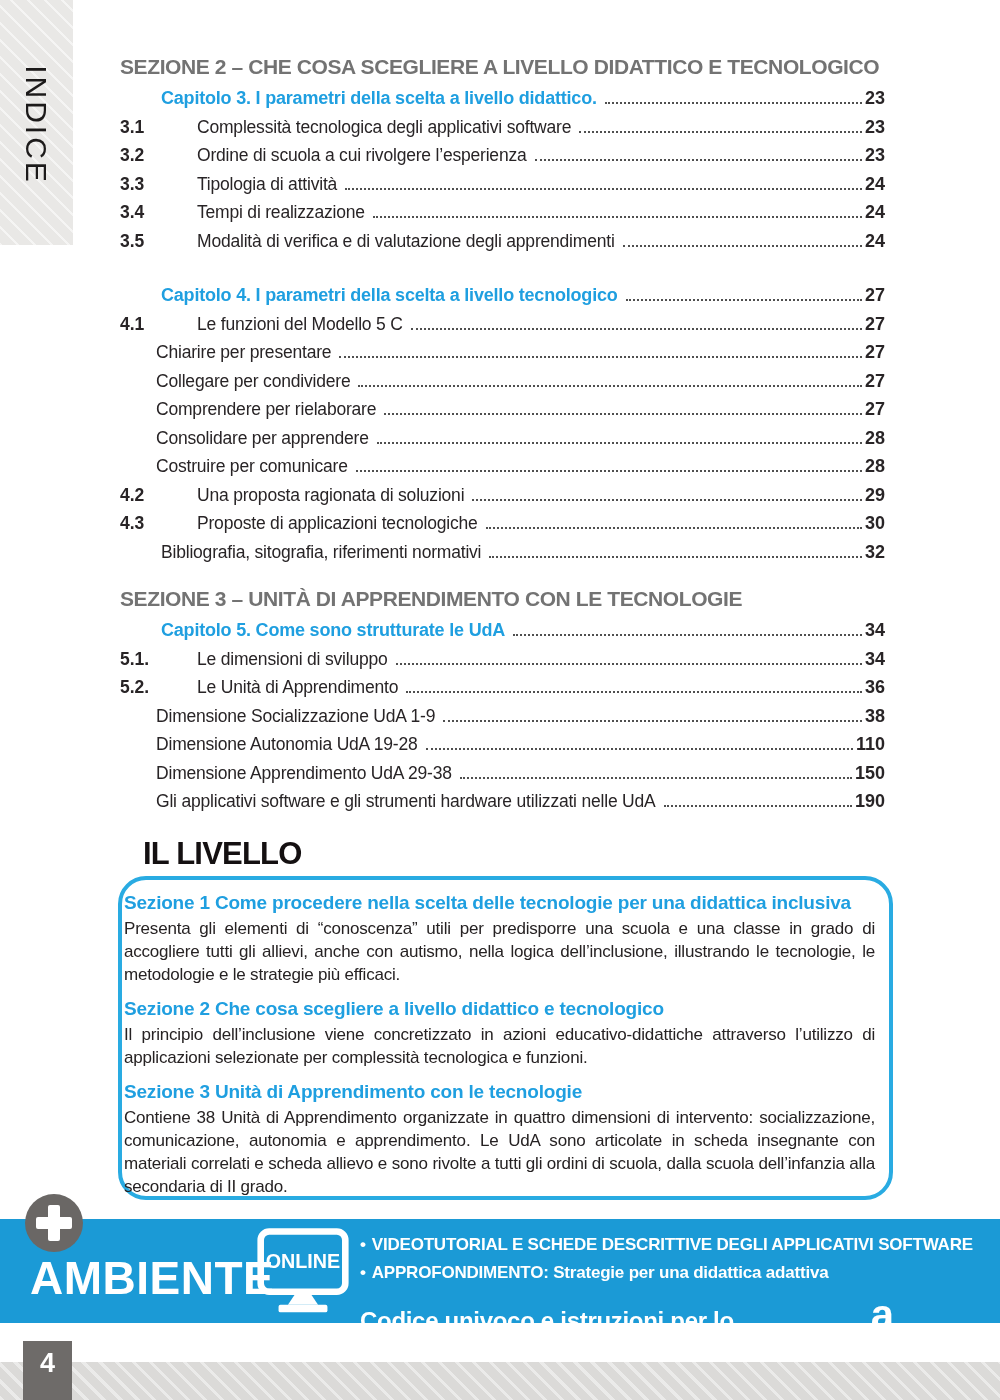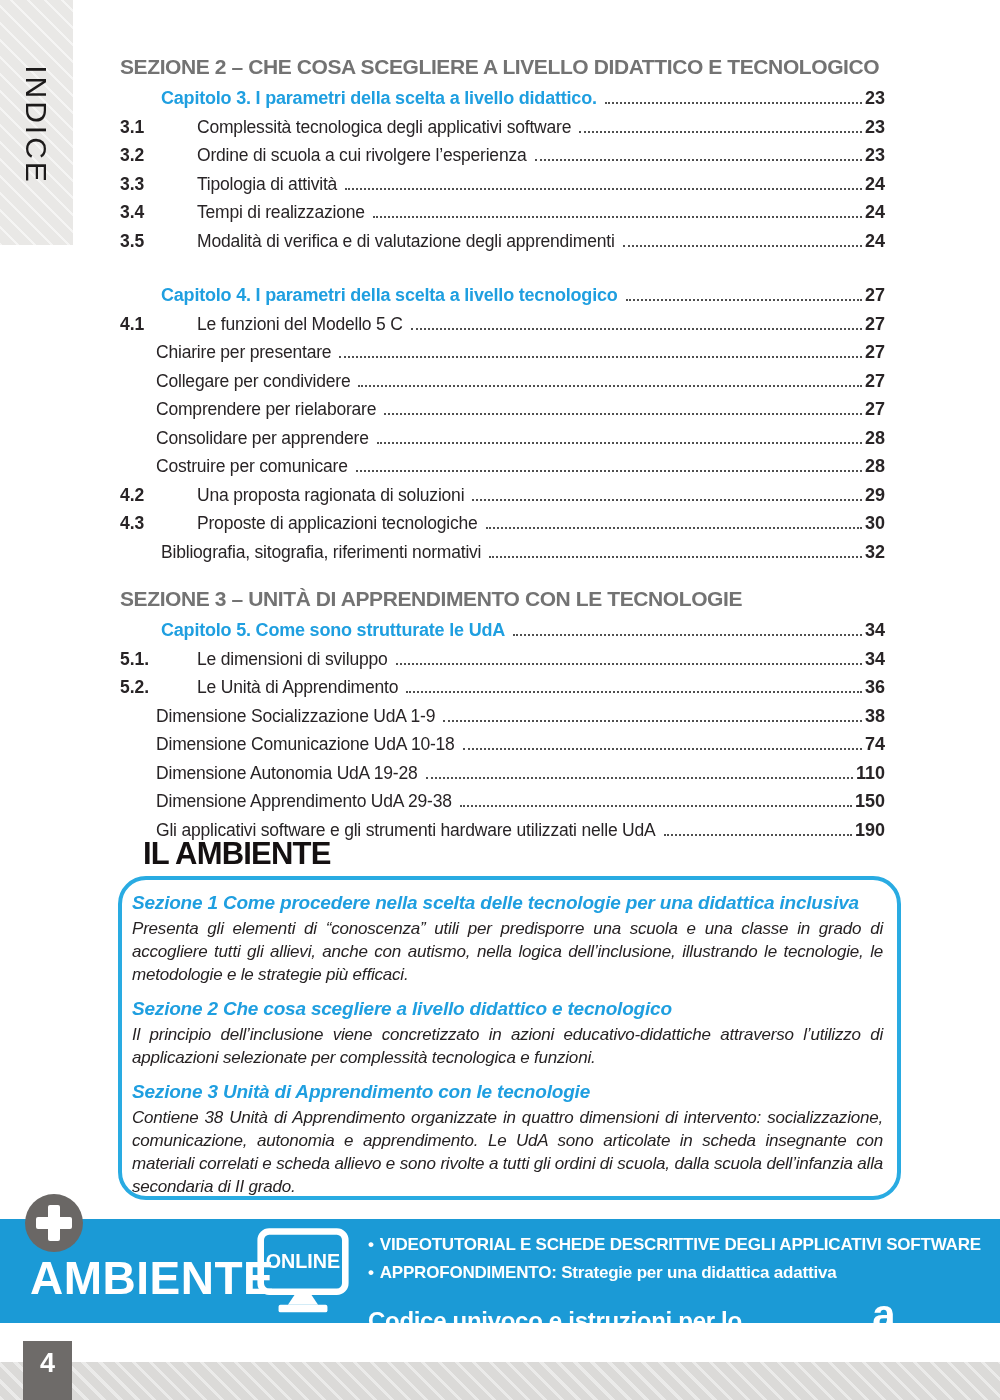--- a/index.html
+++ b/index.html
@@ -36,22 +36,21 @@
   .dots{flex:1;border-bottom:2px dotted #4f4f4f;margin:0 3px 5px 8px;min-width:18px;}
   .pg{font-weight:bold;font-size:18px;}
   
   .quaderno-title{
     position:absolute;left:143px;top:836px;font-size:31px;font-weight:bold;
     color:#141011;letter-spacing:-0.8px;
   }
   .quaderno-box{
     position:absolute;left:118px;top:876px;width:751px;height:296px;
     border:4px solid #29abe2;border-radius:28px;background:#ffffff;
-    padding:8px 14px 12px 10px;
-    font-style:italic;
+    padding:8px 14px 12px 2px;
   }
   .q-heading{
     font-size:19px;font-weight:bold;color:#1f9fe0;letter-spacing:-0.2px;
     margin:12px 0 3px 0;
   }
   .q-heading:first-child{margin-top:4px;}
   .q-body{
     font-size:17px;line-height:23px;text-align:justify;color:#262223;
     letter-spacing:-0.2px;
   }
@@ -59,21 +58,21 @@
   .banner{
     position:absolute;left:0;top:1219px;width:1000px;height:104px;
     background:#1b9ad6;
   }
   .plus-icon{position:absolute;left:25px;top:-25px;width:58px;height:58px;}
   .ambiente-label{
     position:absolute;left:30px;top:32px;color:#ffffff;font-size:46px;
     font-weight:bold;letter-spacing:0.5px;
   }
   .monitor-icon{position:absolute;left:256px;top:8px;}
-  .banner-text{position:absolute;left:368px;top:12px;color:#ffffff;}
+  .banner-text{position:absolute;left:360px;top:12px;color:#ffffff;}
   .bullet-line{font-size:17px;font-weight:bold;line-height:28px;letter-spacing:-0.2px;}
   .bullet-line .bullet{margin-right:6px;}
   .download-line{margin-top:4px;display:flex;align-items:baseline;}
   .download-instructions{font-size:24px;font-weight:bold;letter-spacing:-0.3px;}
   .download-page-ref{font-size:42px;font-weight:bold;margin-left:16px;letter-spacing:-0.5px;}
   
   .footer-band{
     position:absolute;left:0;top:1362px;width:1000px;height:38px;
     background-color:#dbdad8;
     background-image:repeating-linear-gradient(45deg, rgba(255,255,255,.45) 0 3px, transparent 3px 12px);
@@ -203,43 +202,38 @@
         <span class="lbl">Le Unità di Apprendimento</span>
         <span class="dots"></span>
         <span class="pg">36</span>
       </div>
       <div class="trow indent">
         <span class="lbl">Dimensione Socializzazione UdA 1-9</span>
         <span class="dots"></span>
         <span class="pg">38</span>
       </div>
       <div class="trow indent">
-        <span class="lbl">Dimensione Comunicazione UdA 10-18</span>
-        <span class="dots"></span>
-        <span class="pg">74</span>
-      </div>
-      <div class="trow indent">
         <span class="lbl">Dimensione Autonomia UdA 19-28</span>
         <span class="dots"></span>
         <span class="pg">110</span>
       </div>
       <div class="trow indent">
         <span class="lbl">Dimensione Apprendimento UdA 29-38</span>
         <span class="dots"></span>
         <span class="pg">150</span>
       </div>
       <div class="trow indent">
         <span class="lbl">Gli applicativi software e gli strumenti hardware utilizzati nelle UdA</span>
         <span class="dots"></span>
         <span class="pg">190</span>
       </div>
     </div>
   </div>
 
-<div class="quaderno-title">IL AMBIENTE</div>
+<div class="quaderno-title">IL LIVELLO</div>
 <div class="quaderno-box">
     <div class="q-heading">Sezione 1 Come procedere nella scelta delle tecnologie per una didattica inclusiva</div>
     <div class="q-body">Presenta gli elementi di “conoscenza” utili per predisporre una scuola e una classe in grado di accogliere tutti gli allievi, anche con autismo, nella logica dell’inclusione, illustrando le tecnologie, le metodologie e le strategie più efficaci.</div>
     <div class="q-heading">Sezione 2 Che cosa scegliere a livello didattico e tecnologico</div>
     <div class="q-body">Il principio dell’inclusione viene concretizzato in azioni educativo-didattiche attraverso l’utilizzo di applicazioni selezionate per complessità tecnologica e funzioni.</div>
     <div class="q-heading">Sezione 3 Unità di Apprendimento con le tecnologie</div>
     <div class="q-body">Contiene 38 Unità di Apprendimento organizzate in quattro dimensioni di intervento: socializzazione, comunicazione, autonomia e apprendimento. Le UdA sono articolate in scheda insegnante con materiali correlati e scheda allievo e sono rivolte a tutti gli ordini di scuola, dalla scuola dell’infanzia alla secondaria di II grado.</div>
   </div>
 
 <div class="banner">

